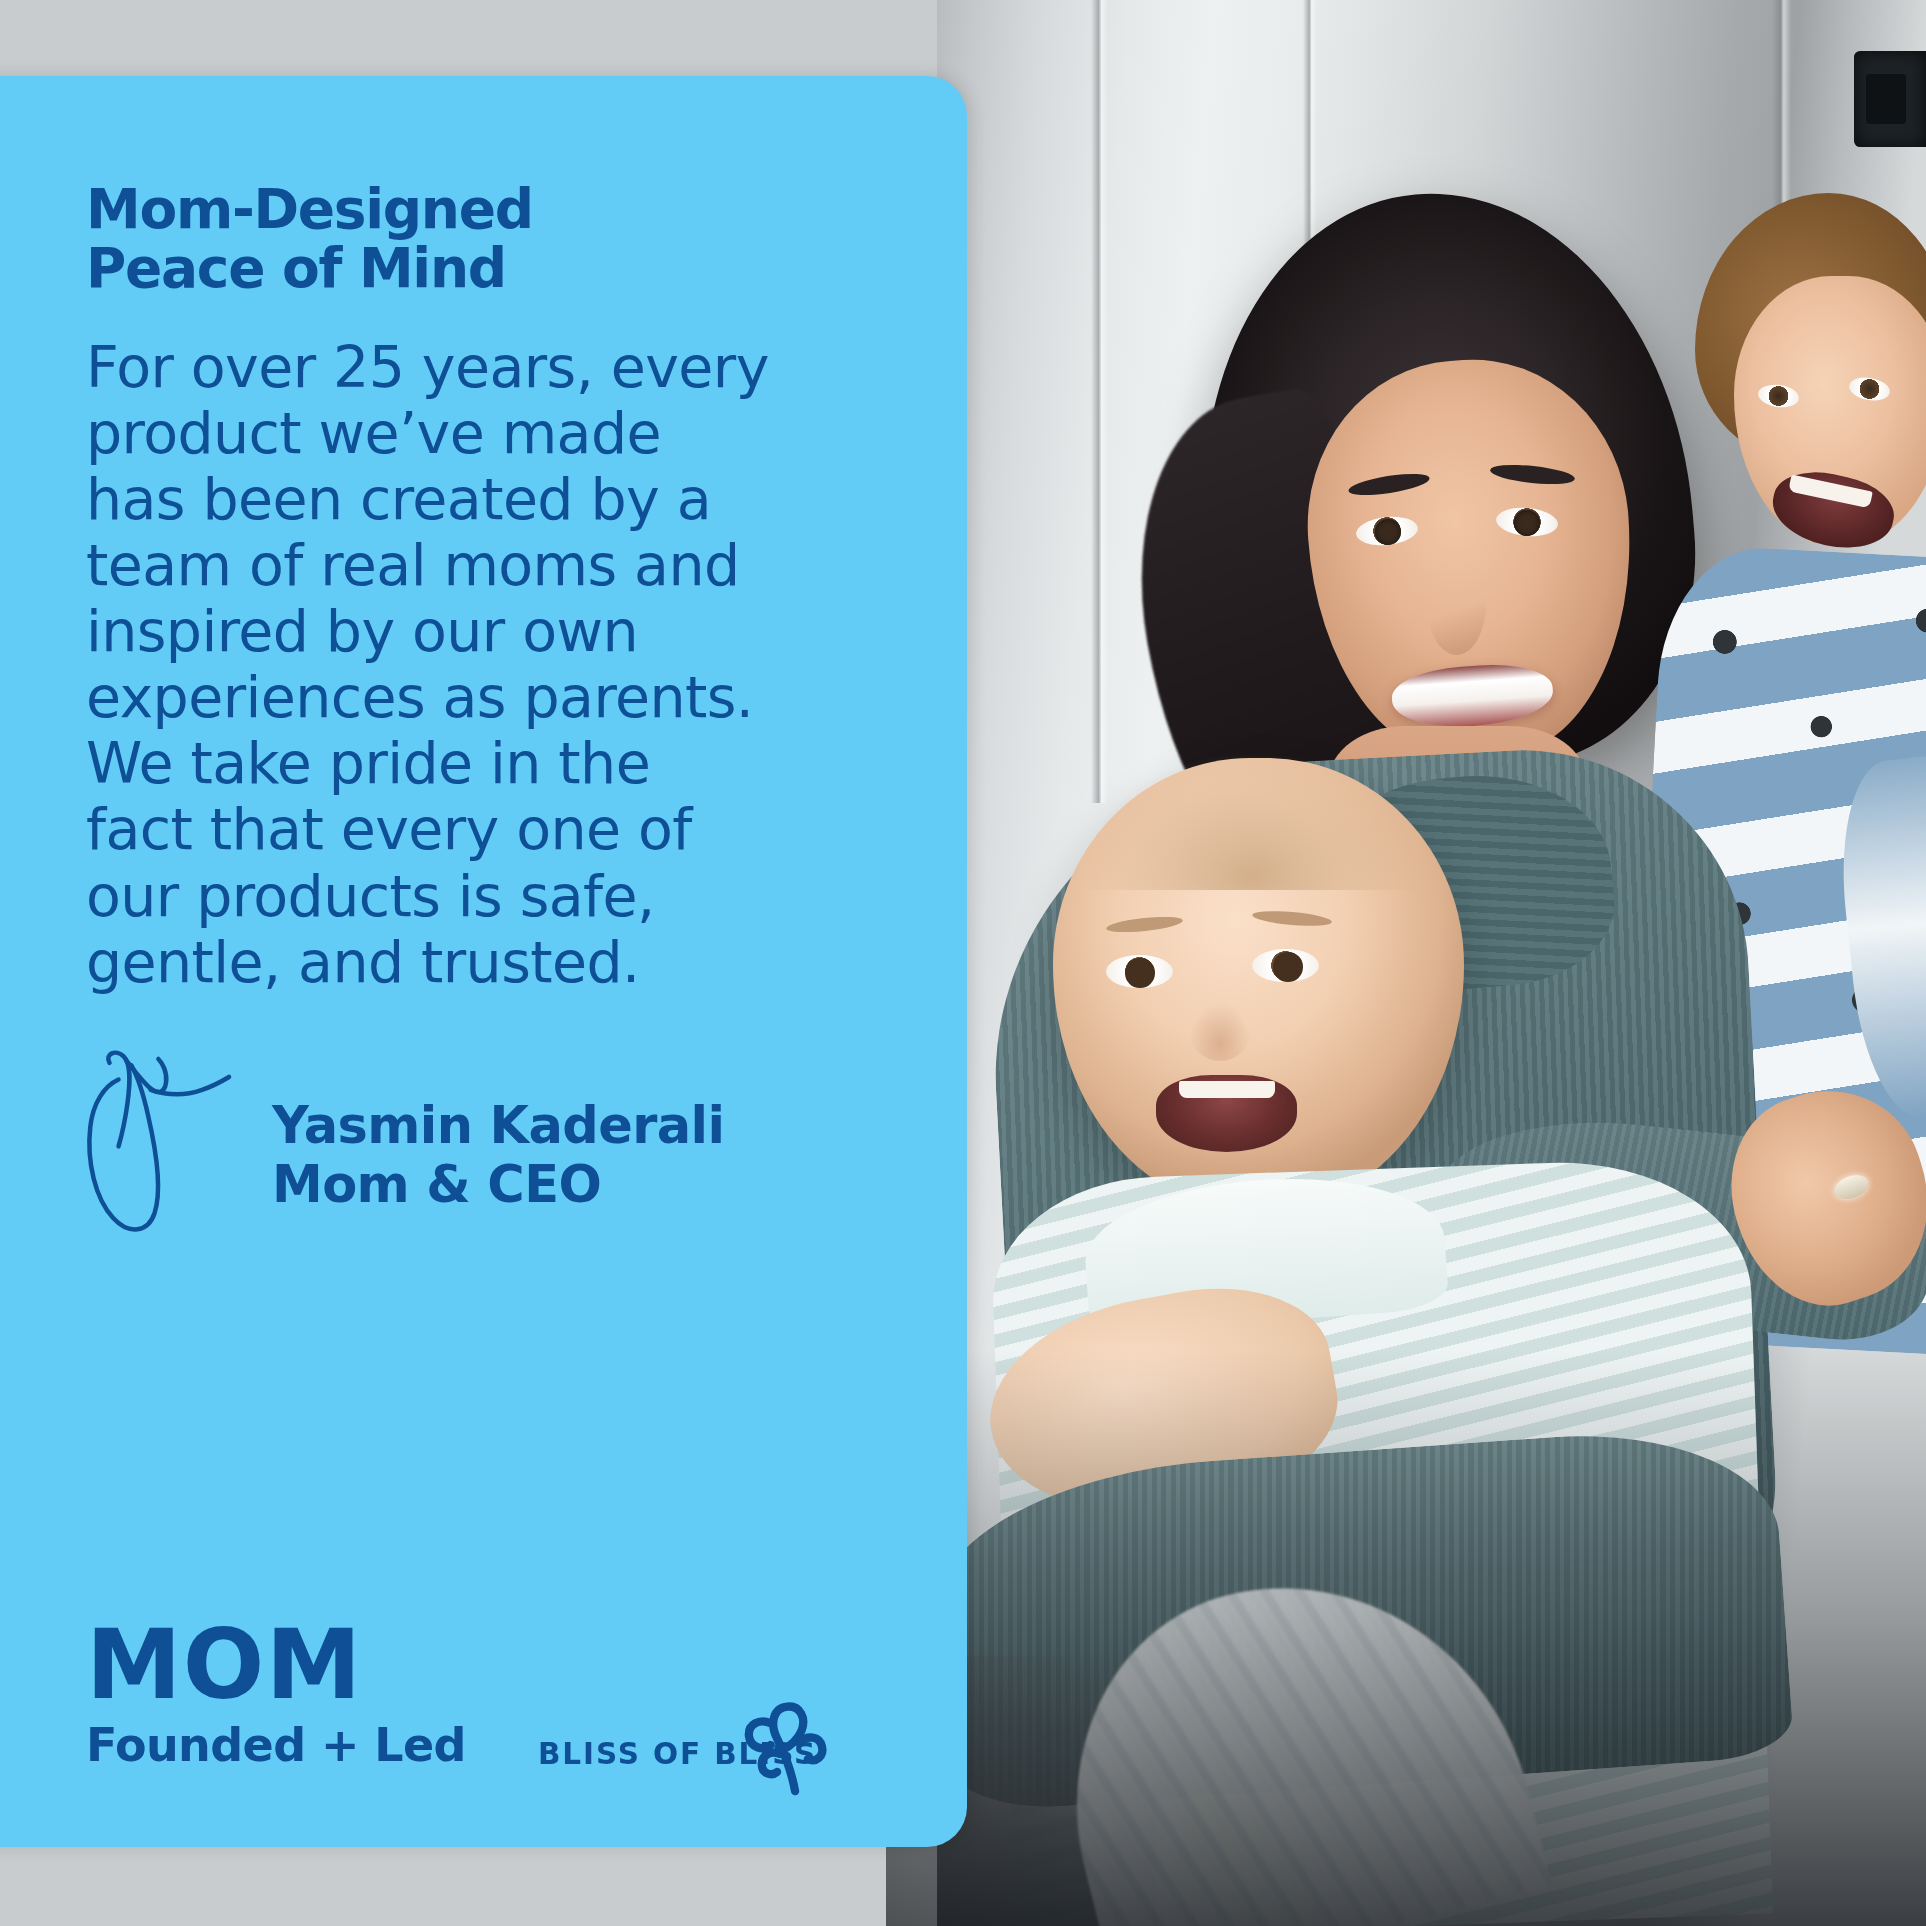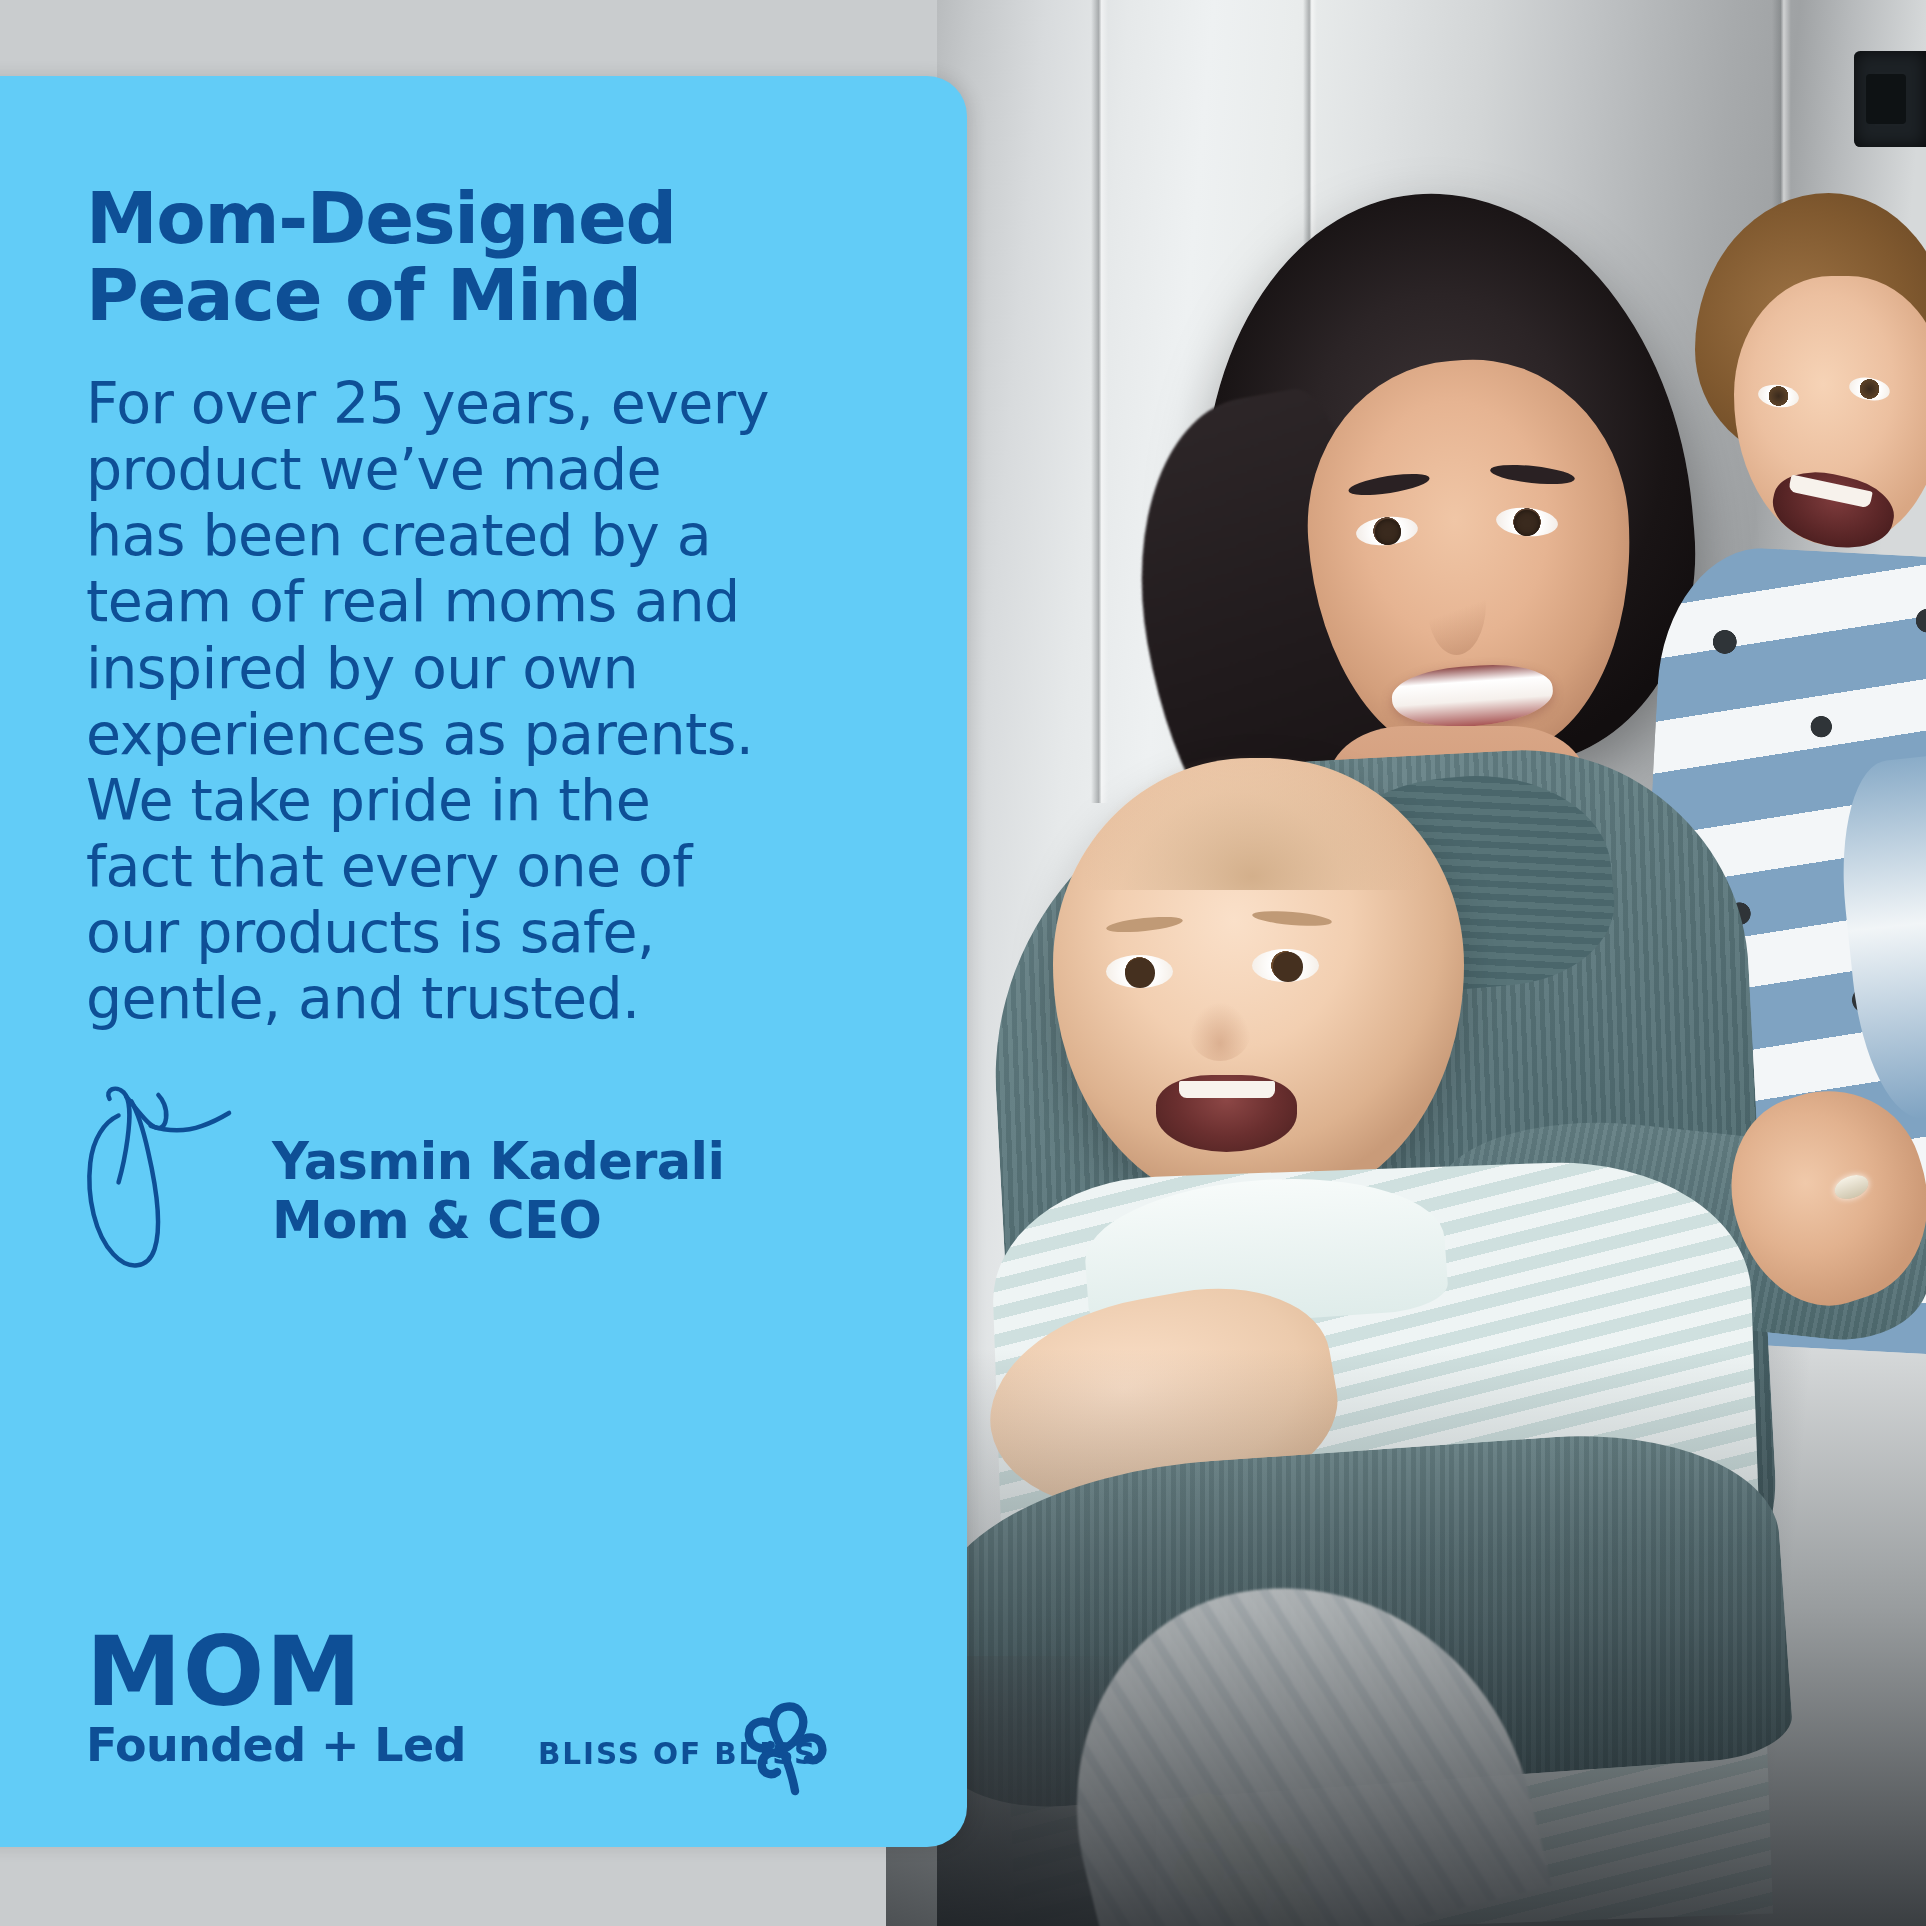--- a/index.html
+++ b/index.html
@@ -316,21 +316,21 @@
     position: absolute;
     left: 112px;
     top: 0;
     right: 39px;
     bottom: 0;
   }
 
   .headline {
     color: #0e4f96;
     font-weight: 700;
-    font-size: 72px;
+    font-size: 55px;
     line-height: 1.07;
     letter-spacing: -1.3px;
     margin: 0;
     padding-top: 104px;
     white-space: pre-line;
   }
   .body-copy {
     color: #0e4f96;
     font-weight: 400;
     font-size: 57px;
@@ -373,21 +373,21 @@
     font-size: 96px;
     font-weight: 700;
     letter-spacing: 1.3px;
     line-height: .92;
   }
   .mom-sub {
     font-size: 46px;
     font-weight: 700;
     letter-spacing: -0.6px;
     line-height: 1.1;
-    margin-top: 4px;
+    margin-top: 11px;
   }
   .badge { position:relative; color:#0e4f96; padding-top: 3.9px; }
   .badge-num {
     font-family: "DejaVu Serif", "Liberation Serif", serif;
     font-size: 137px;
     font-weight: 700;
     line-height: .82;
     letter-spacing: -3.9px;
   }
   .badge-sub {

